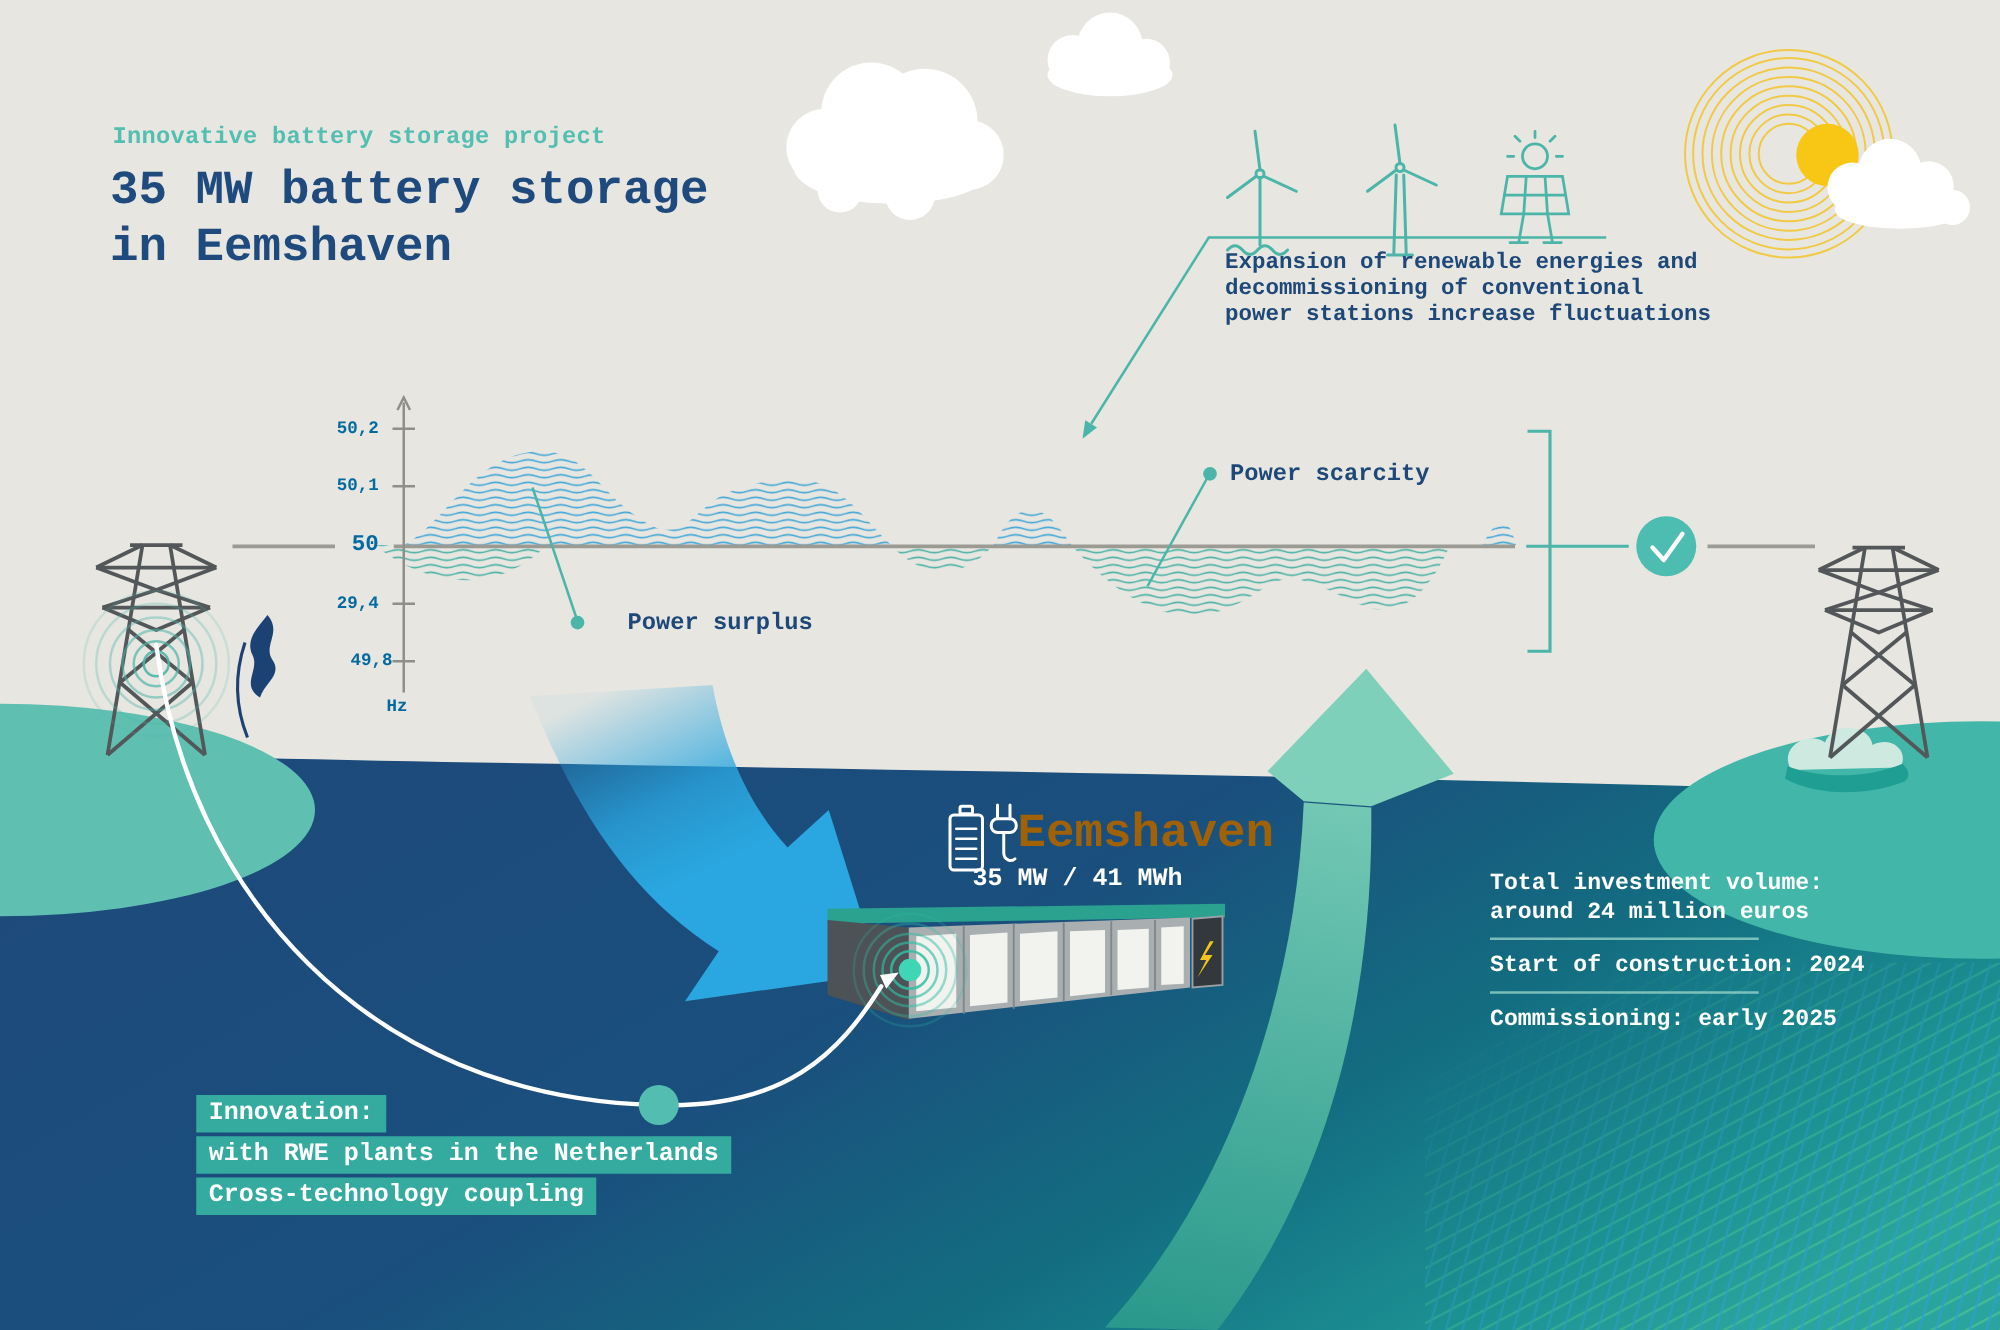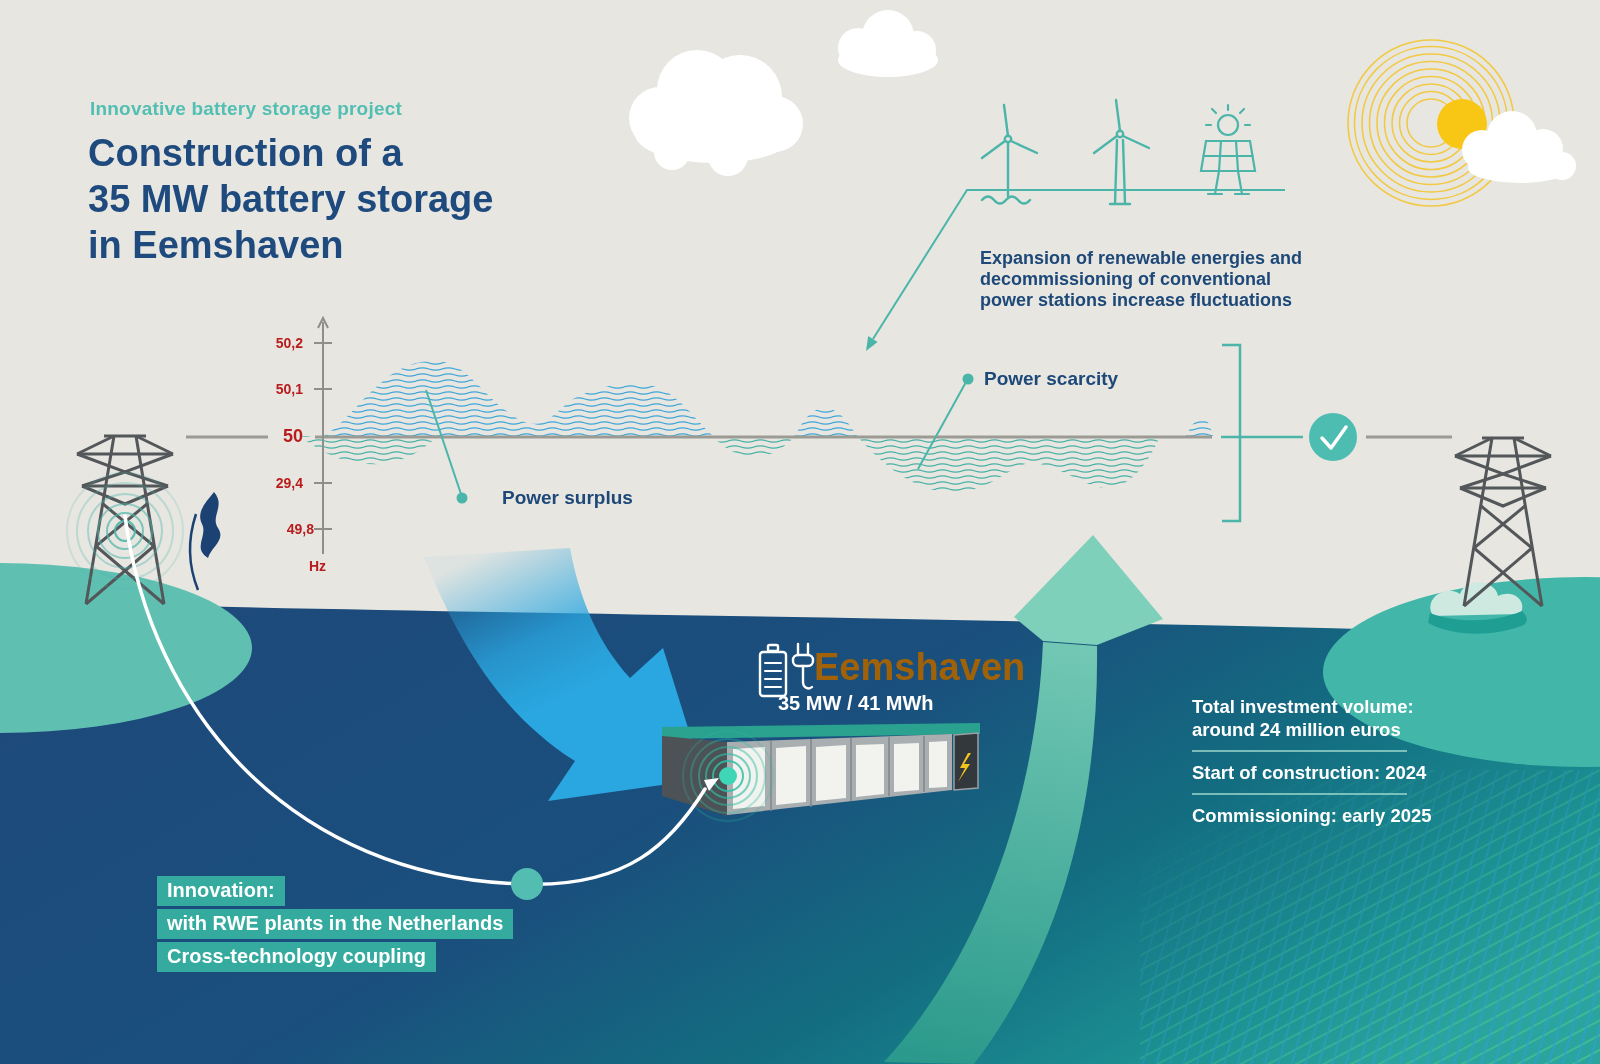--- a/index.html
+++ b/index.html
@@ -1,29 +1,29 @@
 <!DOCTYPE html>
 <html><head>
 <meta charset="utf-8">
 <style>
   html,body{margin:0;padding:0;background:#555;}
   #canvas{position:relative;width:1600px;height:1064px;overflow:hidden;
-          font-family:Liberation Sans, sans-serif;background:#e7e6e1;}
+          font-family:Liberation Mono, monospace;background:#e7e6e1;}
   svg.art{position:absolute;left:0;top:0;z-index:1;}
   .t{position:absolute;z-index:5;font-weight:bold;color:#1d4878;white-space:nowrap;}
   .kicker{left:90px;top:98px;font-size:19px;color:#53bfb3;letter-spacing:.2px;}
   .title{left:88px;top:130px;font-size:38px;line-height:46px;color:#1e4a7e;}
-  .note{font-size:18px;line-height:21px;margin-top:48px;}
+  .note{font-size:18px;line-height:21px;}
   .note-renew{left:980px;top:200px;}
   .note-balance{left:1262px;top:344px;}
   .lbl{font-size:19px;}
   .lbl-surplus{left:502px;top:487px;}
   .lbl-scarcity{left:984px;top:368px;}
   .ytick{position:absolute;z-index:5;width:70px;text-align:right;font-weight:bold;
-         color:#b91c1c;font-size:14px;}
+         color:#0369a1;font-size:14px;}
   .ytick.big{font-size:18px;}
   .site-name{left:814px;top:646px;font-size:38px;color:#a16207;}
   .site-cap{left:778px;top:692px;font-size:20px;color:#fff;}
   .facts{position:absolute;left:1192px;top:695px;z-index:5;width:230px;}
   .fact{font-weight:bold;color:#fff;font-size:18.5px;line-height:23px;white-space:nowrap;}
   .fdiv{height:2px;background:#9ed8cc;opacity:.75;margin:9px 0 9px 0;width:215px;}
   .innov{position:absolute;left:157px;top:876px;z-index:5;}
   .innov span{display:table;margin:0 0 3px 0;background:#35aba0;color:#fff;
               font-weight:bold;font-size:20px;padding:3px 10px 4px 10px;text-align:right;}
 </style>
@@ -242,21 +242,20 @@
     <rect x="768" y="645" width="10" height="6" rx="1.5"></rect>
     <path d="M765,663 L781,663 M765,671 L781,671 M765,679 L781,679 M765,687 L781,687" stroke-width="2"></path>
     <path d="M798,644 L798,655 M808,644 L808,655"></path>
     <rect x="793" y="655" width="20" height="11" rx="5"></rect>
     <path d="M803,666 L803,682 C803,688 809,690 812,687"></path>
   </g>
 </svg>
 
 <div class="t kicker">Innovative battery storage project</div>
 <div class="t title">
-  <div>Construction of a</div>
   <div>35 MW battery storage</div>
   <div>in Eemshaven</div>
 </div>
 
 <div class="t note note-renew">
   <div>Expansion of renewable energies and</div>
   <div>decommissioning of conventional</div>
   <div>power stations increase fluctuations</div>
 </div>
 

